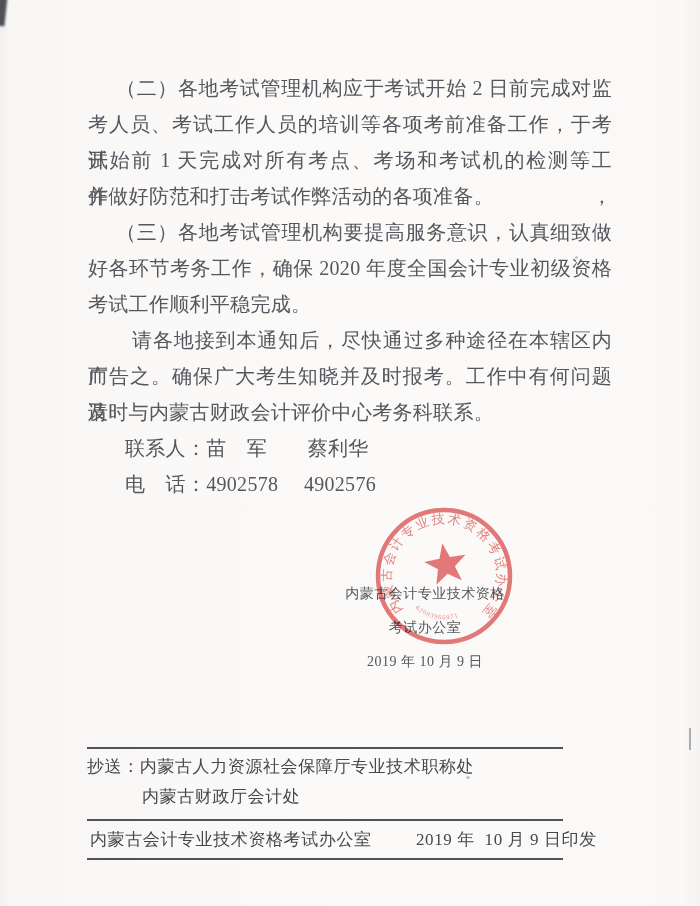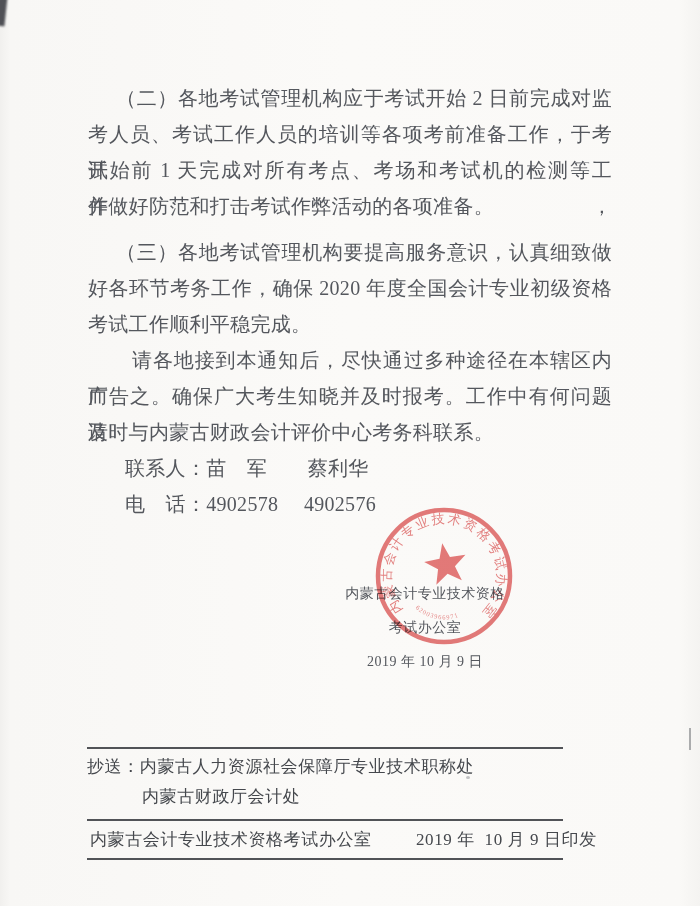--- a/index.html
+++ b/index.html
@@ -24,21 +24,21 @@
   .dot-b{left:466px;top:776px;width:4px;height:3px;}
 
   
   .doc-body{
     position:absolute;left:88px;top:70px;width:524px;
     font-size:20px;line-height:36px;color:#54575d;
     letter-spacing:.3px;
   }
   .line{height:36px;white-space:pre;}
   .just{text-align:justify;text-align-last:justify;white-space:normal;}
-  .ind14{text-indent:28px;margin-top:10px;}
+  .ind14{text-indent:28px;}
   .ind21{text-indent:44px;}
   .contact{padding-left:37px;}
 
   
   .signature{
     position:absolute;left:275px;top:577px;width:300px;
     text-align:center;font-size:14px;line-height:34px;color:#54575d;
     letter-spacing:.5px;
   }
 

